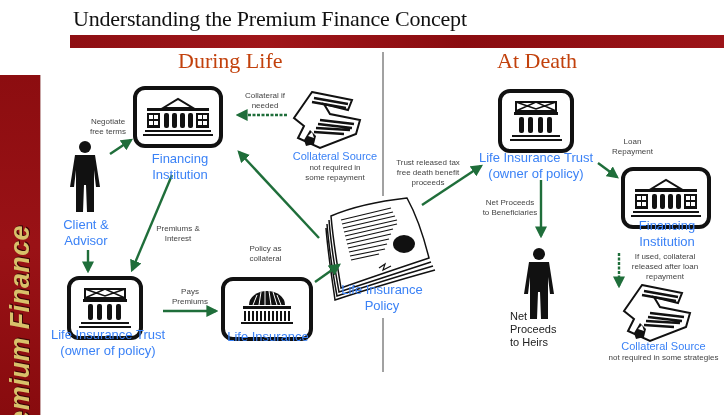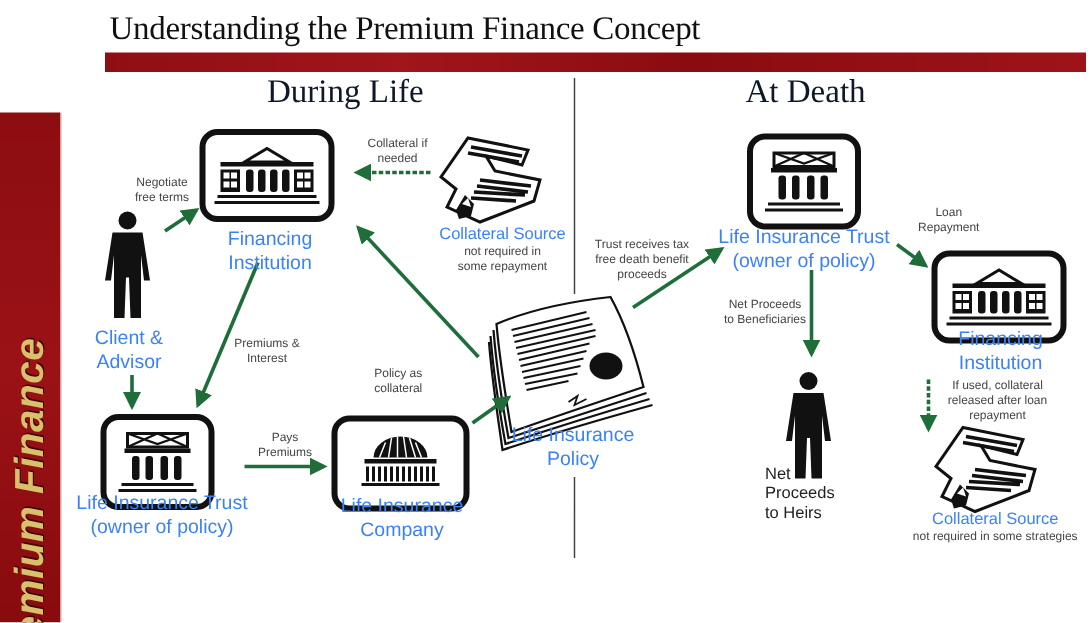--- a/index.html
+++ b/index.html
@@ -7,21 +7,21 @@
          font-family: "Liberation Sans", sans-serif; color: #222; }
   .abs { position: absolute; }
   .title { left: 73px; top: 6px; font-family: "Liberation Serif", serif; font-size: 22px; color: #111; white-space: nowrap; letter-spacing: -0.2px; }
   .band { left: 70px; top: 35px; width: 654px; height: 13px;
           background: linear-gradient(90deg, #8e0f13 0%, #a0161a 30%, #8a0c10 60%, #9c1418 100%); }
   .sidebar { left: 0; top: 75px; width: 40px; height: 340px;
              background: linear-gradient(180deg, #8c0d10 0%, #9a1216 50%, #880b0e 100%); border-right: 1px solid #c9a6a6; }
   .sidebar-text { position: absolute; left: 20px; top: 265px; transform: translate(-50%,-50%) rotate(-90deg);
                   font-family: "Liberation Sans", sans-serif; font-weight: bold; font-style: italic; font-size: 27px;
                   color: #d8c16a; white-space: nowrap; text-shadow: 1px 1px 0 #3a0406; letter-spacing: 0.3px; }
-  .section-heading { font-family: "Liberation Serif", serif; font-size: 22px; color: #0f172a; white-space: nowrap; }
+  .section-heading { font-family: "Liberation Serif", serif; font-size: 22px; color: #c2410c; white-space: nowrap; }
   .lbl { text-align: center; font-size: 13px; line-height: 16px; color: #3b82f6; white-space: nowrap; }
   .small { text-align: center; font-size: 8px; line-height: 10px; color: #444; white-space: nowrap; }
   svg.diagram { position: absolute; left: 0; top: 0; }
 </style>
 </head>
 <body>
 
 <div class="abs title">Understanding the Premium Finance Concept</div>
 <div class="abs band"></div>
 
@@ -174,21 +174,20 @@
   <div>Advisor</div>
 </div>
 
 <div class="abs lbl" style="left:48px; top:327px; width:120px;">
   <div>Life Insurance Trust</div>
   <div>(owner of policy)</div>
 </div>
 
 <div class="abs lbl" style="left:218px; top:329px; width:100px;">
   <div>Life Insurance</div>
-  <div>Company</div>
 </div>
 
 <div class="abs lbl" style="left:332px; top:282px; width:100px;">
   <div>Life Insurance</div>
   <div>Policy</div>
 </div>
 
 <div class="abs lbl" style="left:474px; top:150px; width:124px;">
   <div>Life Insurance Trust</div>
   <div>(owner of policy)</div>
@@ -229,21 +228,21 @@
   <div>Policy as</div>
   <div>collateral</div>
 </div>
 
 <div class="abs small" style="left:160px; top:287px; width:60px;">
   <div>Pays</div>
   <div>Premiums</div>
 </div>
 
 <div class="abs small" style="left:387px; top:158px; width:82px;">
-  <div>Trust receives tax</div>
+  <div>Trust released tax</div>
   <div>free death benefit</div>
   <div>proceeds</div>
 </div>
 
 <div class="abs small" style="left:610px; top:137px; width:45px;">
   <div>Loan</div>
   <div>Repayment</div>
 </div>
 
 <div class="abs small" style="left:480px; top:198px; width:60px;">

